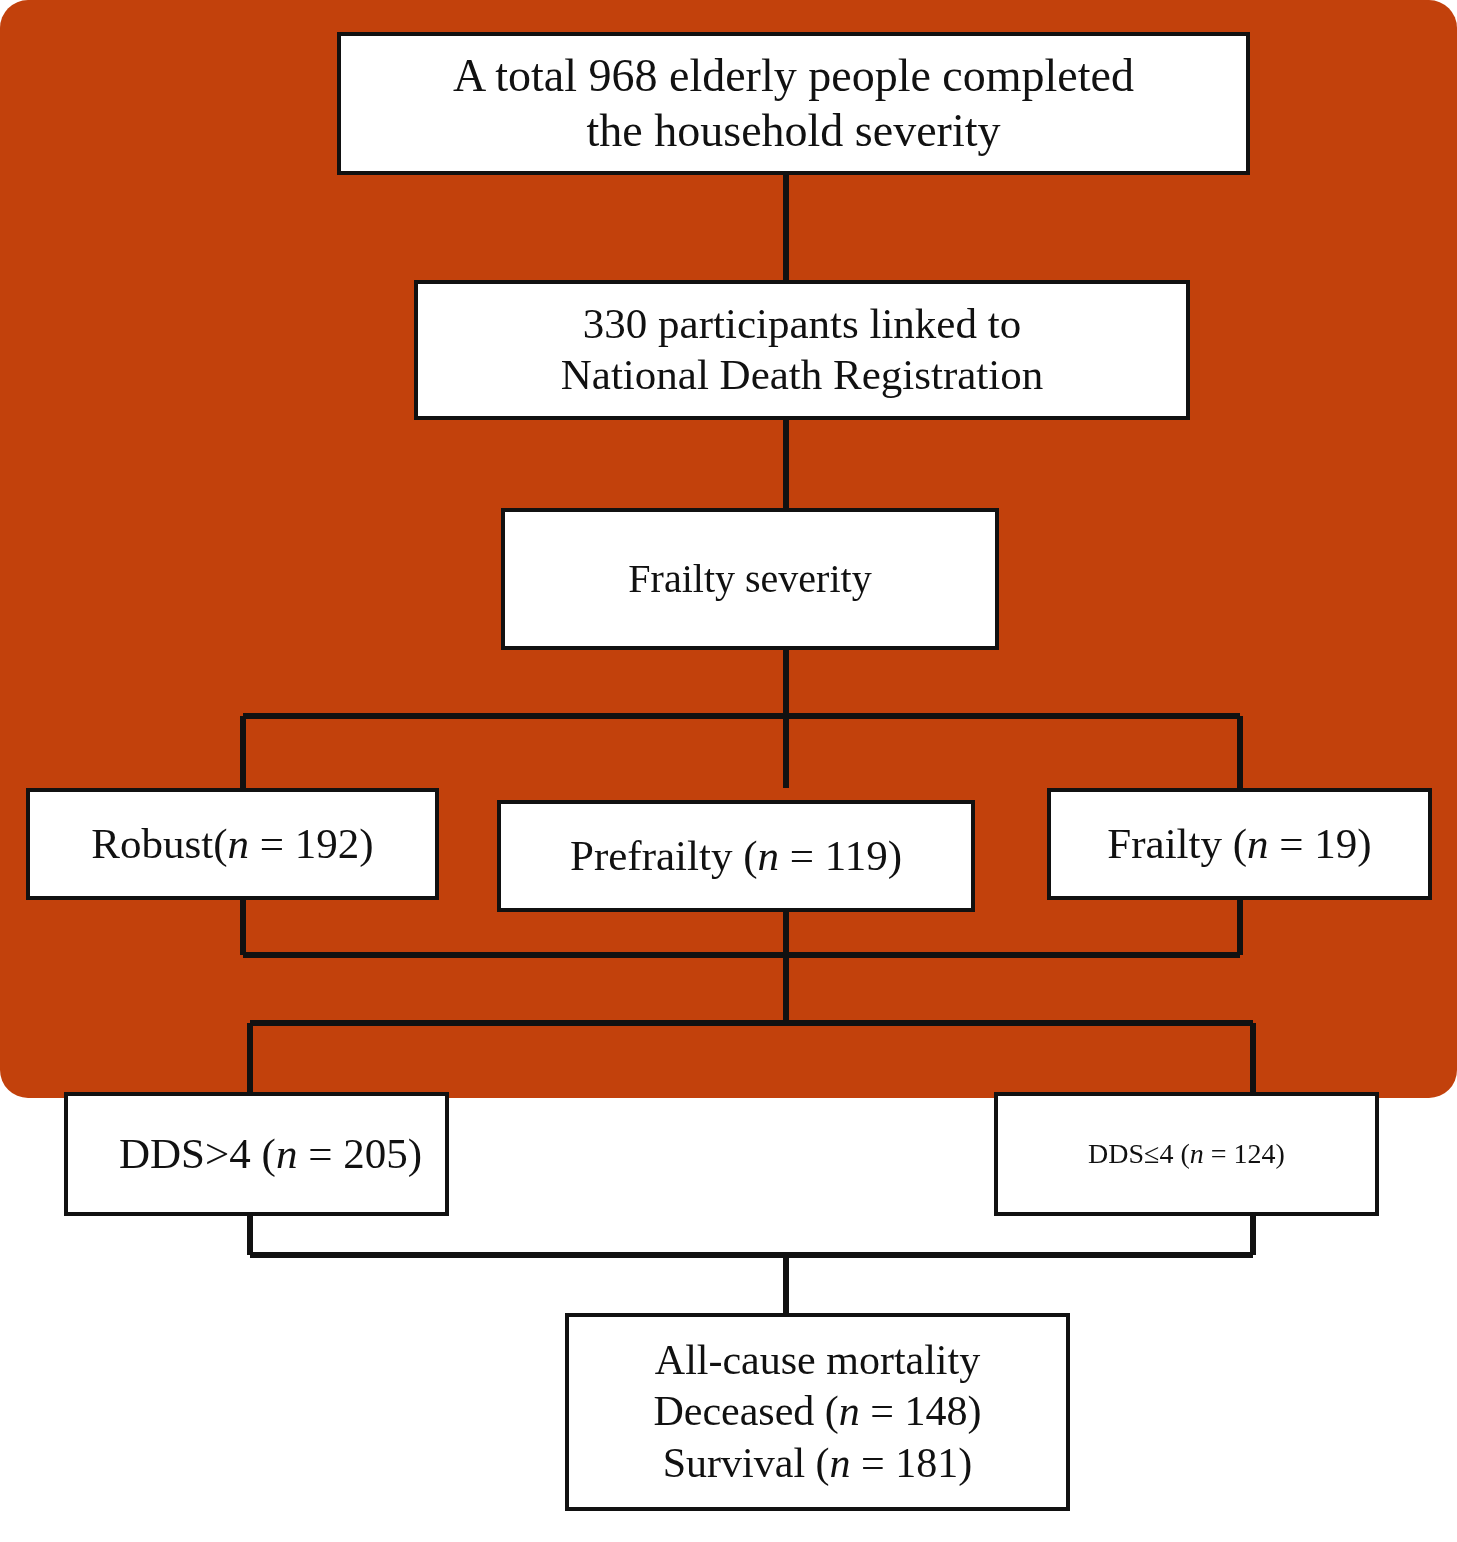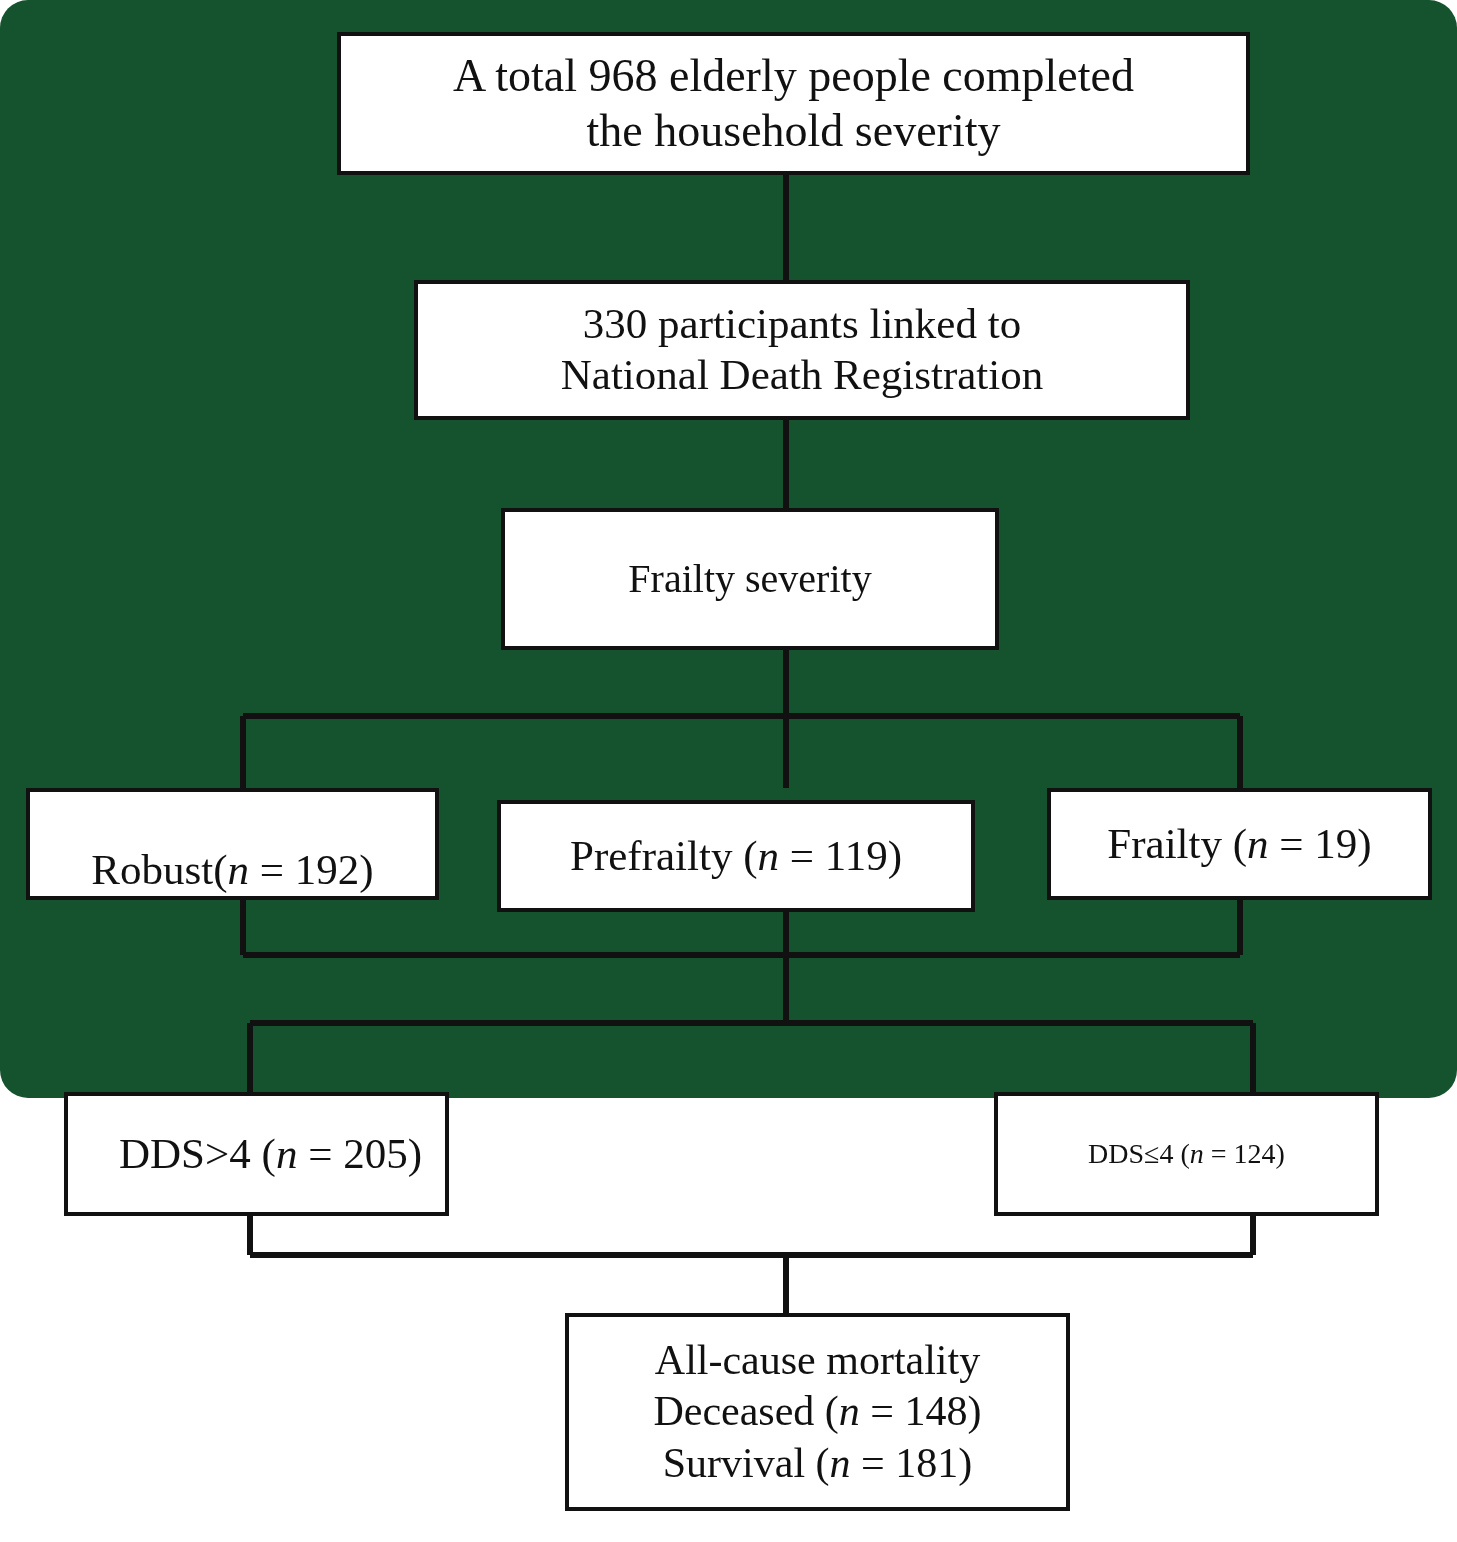--- a/index.html
+++ b/index.html
@@ -11,21 +11,21 @@
     width: 1457px;
     height: 1542px;
     font-family: "Liberation Serif", "DejaVu Serif", serif;
     color: #111111;
     overflow: hidden;
   }
   #flowchart-root {
     position: relative;
     width: 1457px;
     height: 1098px;
-    background: #14532d;
+    background: #c2410c;
     border-radius: 28px;
   }
   .connector-layer {
     position: absolute;
     left: 0;
     top: 0;
     width: 1457px;
     height: 1542px;
   }
   .node {
@@ -45,21 +45,21 @@
     display: block;
     white-space: nowrap;
   }
   .ital {
     font-style: italic;
   }
   
   #node-total        { left: 337px;  top: 32px;   width: 913px; height: 143px; font-size: 46px; }
   #node-linked       { left: 414px;  top: 280px;  width: 776px; height: 140px; font-size: 43px; }
   #node-frailty-sev  { left: 501px;  top: 508px;  width: 498px; height: 142px; font-size: 40px; }
-  #node-robust       { left: 26px;   top: 788px;  width: 413px; height: 112px; font-size: 43px; justify-content: flex-end; }
+  #node-robust       { left: 26px;   top: 788px;  width: 413px; height: 112px; font-size: 43px; }
   #node-prefrailty   { left: 497px;  top: 788px;  width: 478px; height: 112px; font-size: 43px; margin-top: 12px; }
   #node-frailty      { left: 1047px; top: 788px;  width: 385px; height: 112px; font-size: 43px; }
   #node-dds-high     { left: 64px;   top: 1092px; width: 385px; height: 124px; font-size: 43px; padding-left: 28px; }
   #node-dds-low      { left: 994px;  top: 1092px; width: 385px; height: 124px; font-size: 28px; }
   #node-mortality    { left: 552px;  top: 1313px; width: 505px; height: 198px; font-size: 42px; margin-left: 13px; }
   #node-mortality .line { padding: 1px 0; }
 </style>
 </head>
 <body>
 

